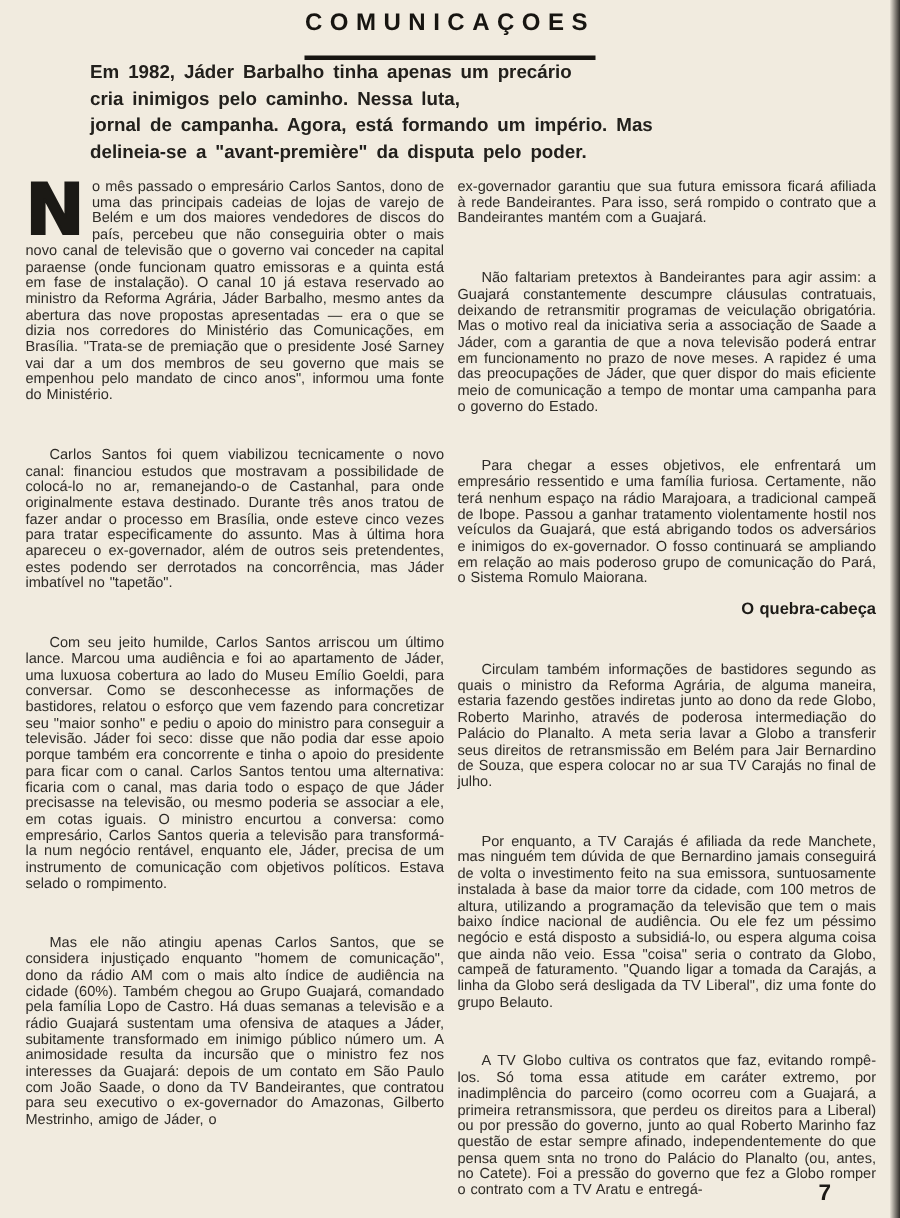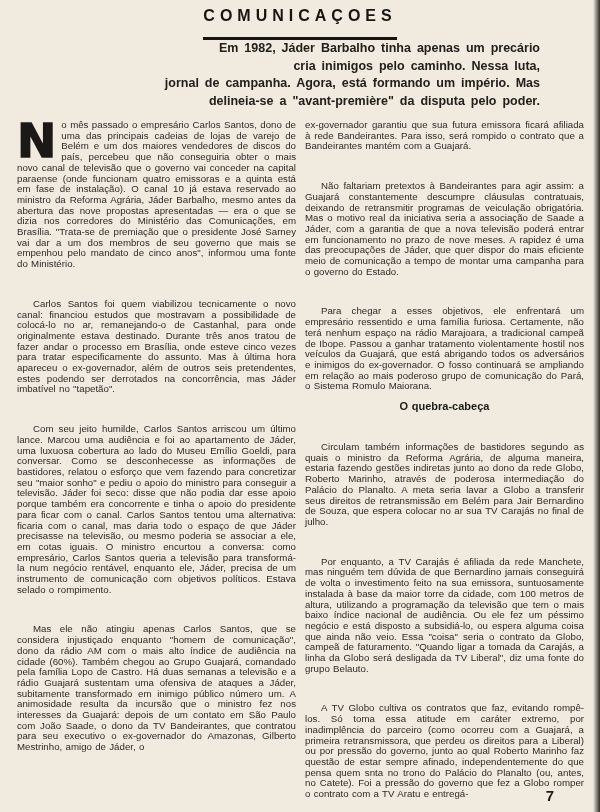--- a/index.html
+++ b/index.html
@@ -39,21 +39,21 @@
   }
   h1.headline{
     margin:8px 8px 10px;
     text-align:center;
     font-size:52px;line-height:1.0;
     font-weight:bold;letter-spacing:-2.5px;
     color:#161410;
     -webkit-text-stroke:.6px #161410;
   }
   .standfirst{
-    text-align:right;
+    text-align:left;
     font-weight:bold;
     font-size:12.5px;line-height:17.5px;
     word-spacing:2.5px;
     color:#22201c;
     margin:0 60px 8px;
   }
   
   .columns{
     display:flex;gap:9px;
     padding:2px 16px 0 17px;
@@ -71,21 +71,21 @@
     float:left;
     font-weight:bold;
     font-size:47px;line-height:.80;
     padding:2px 5px 0 0;
     color:#1b1915;
     -webkit-text-stroke:1.4px #1b1915;
     font-family:"DejaVu Sans","Liberation Sans",sans-serif;
   }
   h3.crosshead{
     margin:8px 0 7px;
-    text-align:center;
+    text-align:right;
     font-size:11px;line-height:13px;
     font-weight:bold;color:#1d1b17;
   }
   h3.crosshead span{display:block;}
   .pagenum{
     position:absolute;
     right:46px;bottom:8px;
     font-weight:bold;font-size:15px;color:#1d1b17;
   }
 </style>

